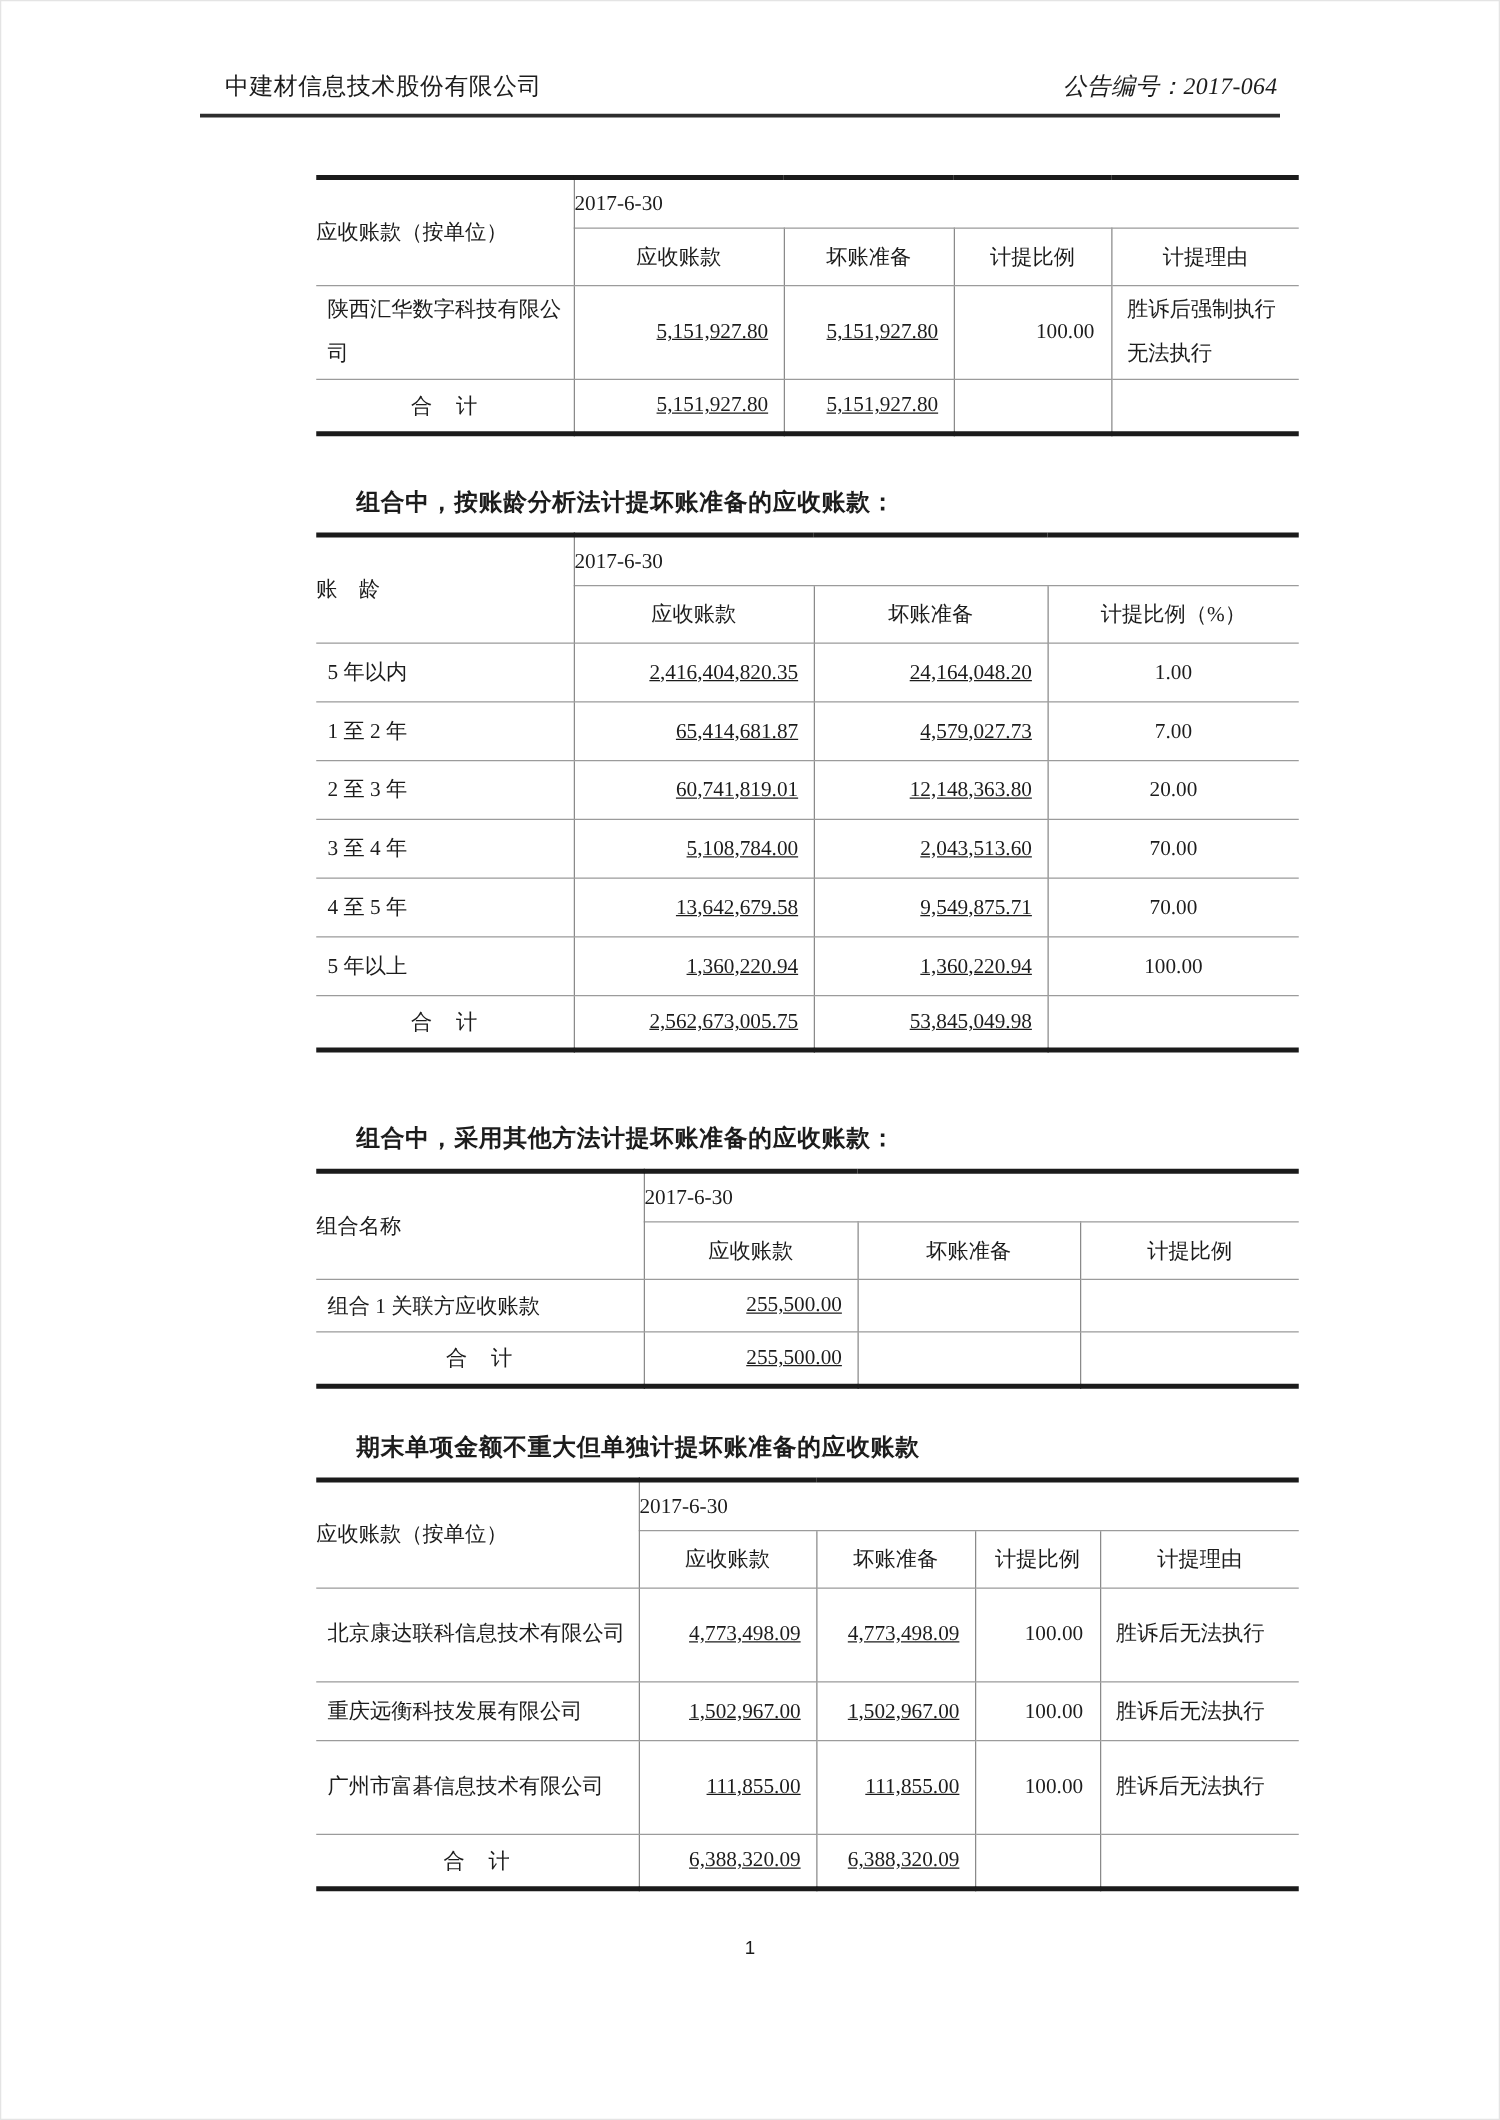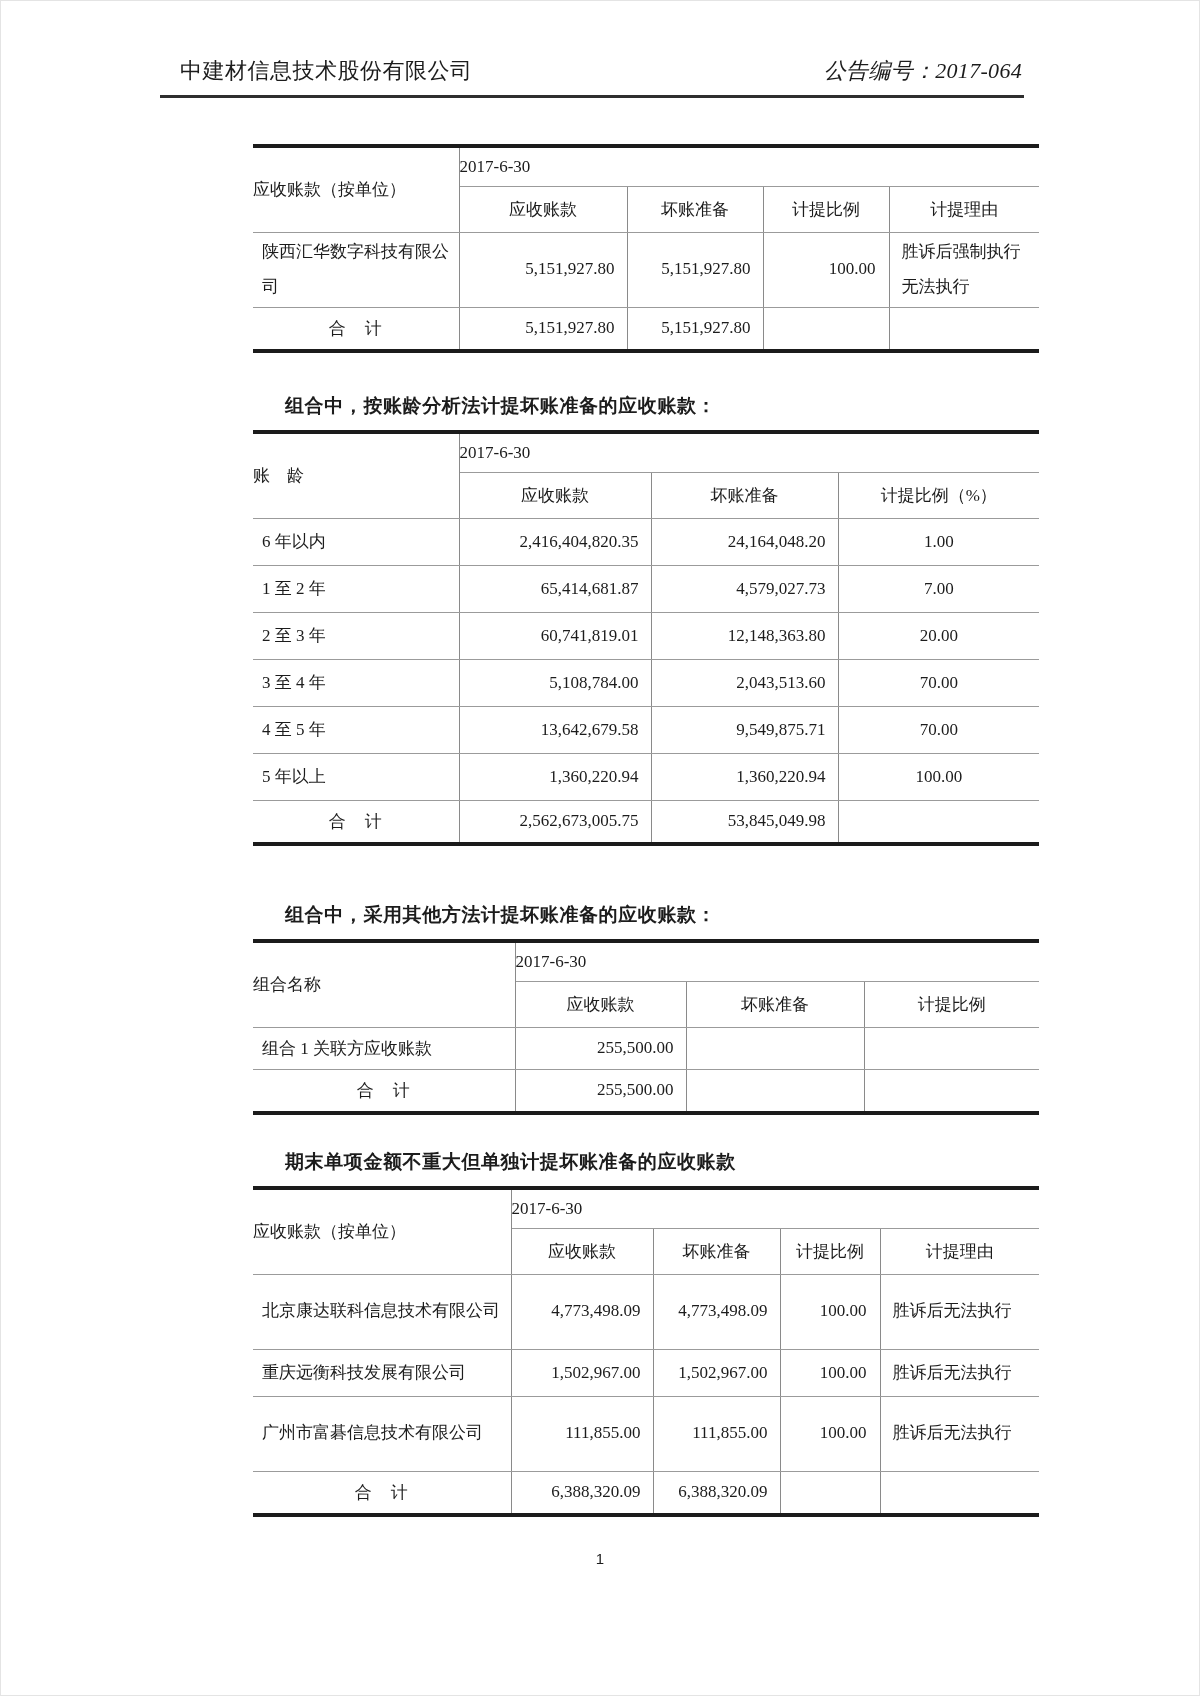--- a/index.html
+++ b/index.html
@@ -15,21 +15,21 @@
     position: absolute; inset: 0;
     background: #ffffff;
     box-shadow: inset 0 0 0 1px #e4e4e4;
   }
   
   .doc-header {
     display: flex; justify-content: space-between; align-items: flex-start;
     margin: 0 176px 0 160px;
     padding: 56px 2px 9px 20px;
     border-bottom: 3px solid #2e2e2e;
-    font-size: 22px;
+    font-size: 19px;
   }
   .doc-header .company { letter-spacing: 0.5px; }
   .doc-header .notice { letter-spacing: 0.3px; font-style: italic; }
   
   .content { margin-left: 253px; width: 786px; }
   .section { }
   .tbl-title {
     font-size: 19px; font-weight: bold;
     padding-left: 32px; letter-spacing: 0.6px;
     margin-bottom: 11px;
@@ -52,21 +52,21 @@
   td:last-child { border-right: none; }
   tr:last-child > td { border-bottom: none; }
   .row-period td { height: 40px; text-align: left; }
   .row-colhead td { height: 46px; text-align: center; }
   .row-single td { height: 47px; }
   .row-tall td { height: 75px; line-height: 2.05; }
   .row-total td { height: 44px; }
   .row-data3 td { height: 42px; }
   .name-head { text-align: center; }
   .cell-name { text-align: left; padding-left: 9px; padding-right: 6px; }
-  .cell-num { text-align: right; padding-right: 12px; }
+  .cell-num { text-align: right; padding-right: 12px; text-decoration: underline; }
   .cell-ratio-r { text-align: right; padding-right: 13px; }
   .cell-ratio-c { text-align: center; }
   .cell-reason { text-align: left; padding-left: 12px; padding-right: 4px; }
   .cell-total-label { text-align: center; letter-spacing: 1px; }
   
   .page-num {
     position: absolute; top: 1550px; left: 0; right: 0;
     text-align: center;
     font-size: 15px;
     font-family: "Liberation Sans", "DejaVu Sans", sans-serif;
@@ -135,21 +135,21 @@
             <tr class="row-period">
           <td class="name-head" rowspan="2">账　龄</td>
           <td colspan="3">2017-6-30</td>
         </tr>
         <tr class="row-colhead">
           <td>应收账款</td>
           <td>坏账准备</td>
           <td>计提比例（%）</td>
         </tr>
         <tr class="row-single">
-          <td class="cell-name">6 年以内</td>
+          <td class="cell-name">5 年以内</td>
           <td class="cell-num">2,416,404,820.35</td>
           <td class="cell-num">24,164,048.20</td>
           <td class="cell-ratio-c">1.00</td>
         </tr>
         <tr class="row-single">
           <td class="cell-name">1 至 2 年</td>
           <td class="cell-num">65,414,681.87</td>
           <td class="cell-num">4,579,027.73</td>
           <td class="cell-ratio-c">7.00</td>
         </tr>

